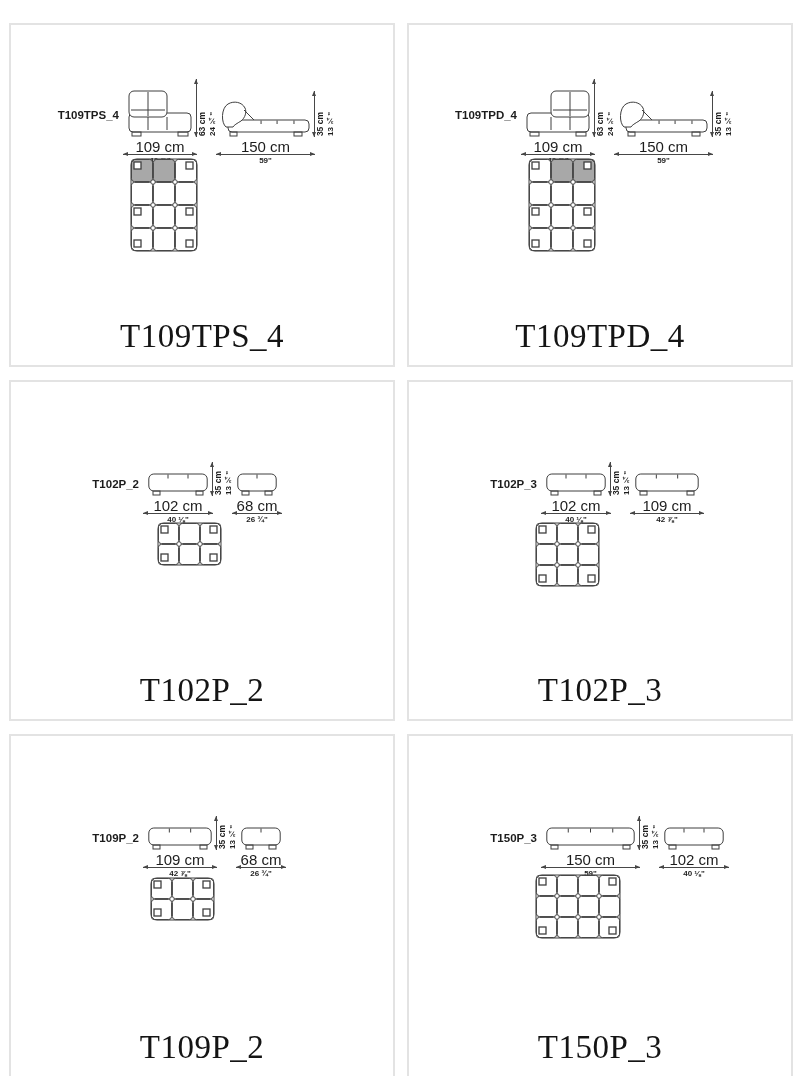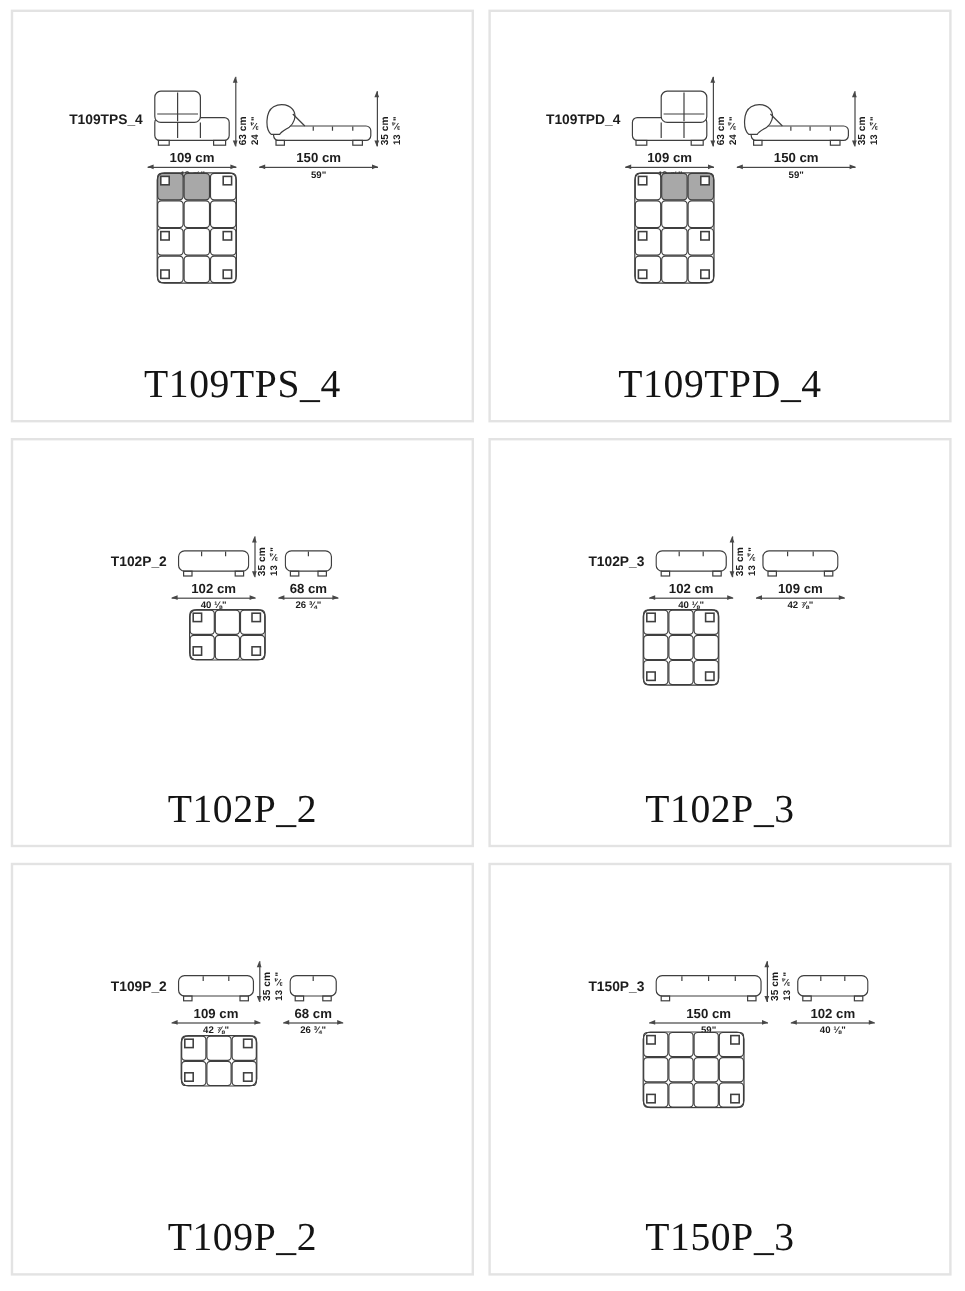--- a/index.html
+++ b/index.html
@@ -1,34 +1,34 @@
 <!DOCTYPE html>
 <html><head>
 <meta charset="utf-8">
 <style>
   html,body{margin:0;padding:0;background:#fff;}
   body{width:804px;height:1076px;font-family:"Liberation Sans",sans-serif;-webkit-font-smoothing:antialiased;}
-  .sheet{box-sizing:border-box;width:804px;height:1076px;padding:8px 9px;display:grid;
+  .sheet{box-sizing:border-box;width:804px;height:1076px;padding:23px 9px;display:grid;
          grid-template-columns:386px 386px;grid-template-rows:344px 341px 344px;
          column-gap:12px;row-gap:13px;background:#fff;}
   .cell{position:relative;background:#fff;border:2px solid #e3e3e3;box-sizing:border-box;overflow:hidden;}
 
   
   .row{position:absolute;display:flex;align-items:flex-end;}
   .c-top .row{left:30px;top:54px;}
   .c-pouf .row{left:40px;top:80px;}
   .code{font-weight:bold;font-size:11.5px;line-height:12px;color:#1c1c1c;text-align:right;margin-right:9px;letter-spacing:0;}
   .c-top .code{width:78px;margin-bottom:16px;}
   .c-pouf .code{width:88px;margin-bottom:6px;}
   .wrap{position:relative;flex:none;}
   .svgbox{display:block;line-height:0;}
 
   
   .hdim{position:absolute;top:calc(100% + 5px);left:-5px;right:-5px;display:flex;flex-direction:column;align-items:center;}
-  .hdim .cm{font-weight:bold;font-size:11px;line-height:10px;color:#1c1c1c;white-space:nowrap;}
+  .hdim .cm{font-weight:normal;font-size:15px;line-height:10px;color:#1c1c1c;white-space:nowrap;}
   .hdim .in{font-weight:bold;font-size:8px;line-height:10px;color:#1c1c1c;white-space:nowrap;}
   .dimline{position:relative;align-self:stretch;height:1px;background:#474747;margin:2px 0 1px 0;}
   .dimline::before{content:"";position:absolute;left:0;top:-2.5px;border-top:2.5px solid transparent;border-bottom:2.5px solid transparent;border-right:5px solid #474747;}
   .dimline::after{content:"";position:absolute;right:0;top:-2.5px;border-top:2.5px solid transparent;border-bottom:2.5px solid transparent;border-left:5px solid #474747;}
 
   
   .vdim{display:flex;align-items:stretch;flex:none;margin:0 4px 0 4px;}
   .vd58{height:58px;} .vd46{height:46px;} .vd34{height:34px;}
   .vline{width:1px;background:#474747;position:relative;flex:none;}
   .vline::before{content:"";position:absolute;top:0;left:-2.5px;border-left:2.5px solid transparent;border-right:2.5px solid transparent;border-bottom:5px solid #474747;}

